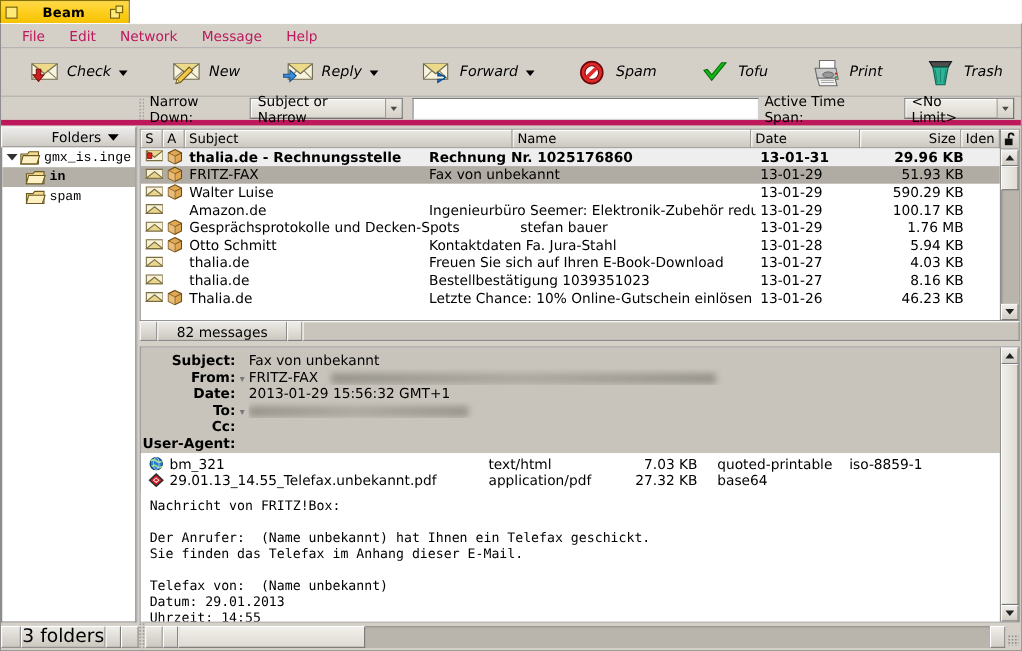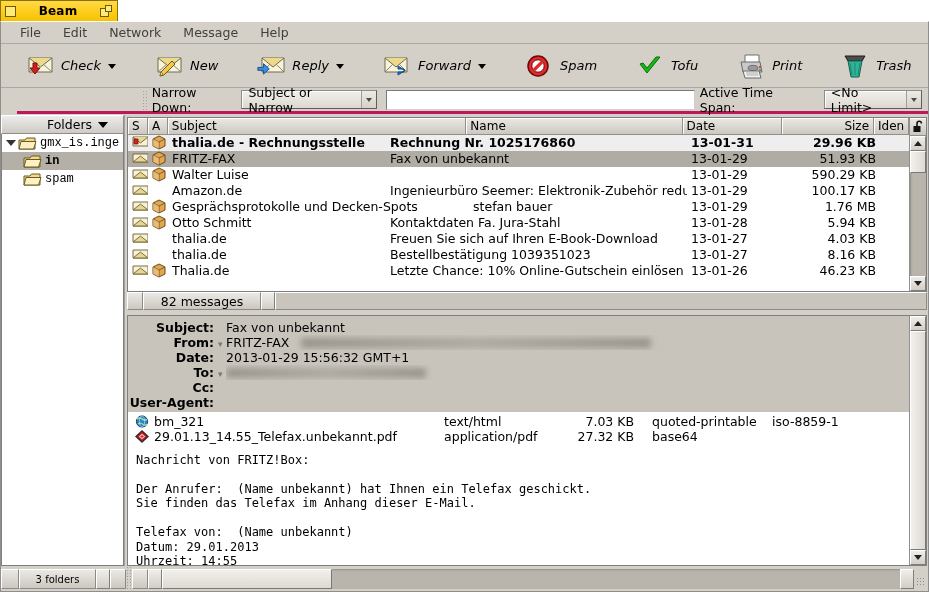--- a/index.html
+++ b/index.html
@@ -86,21 +86,21 @@
     background: #d4d0c8;
     border-bottom: 1px solid #a9a9a9;
     display: flex;
     align-items: center;
     padding-left: 8px;
     box-sizing: border-box;
   }
   .menu-item {
     padding: 2px 11px 3px 11px;
     font-size: 12.5px;
-    color: #404040;
+    color: #be185d;
     cursor: default;
   }
 
   
   .toolbar {
     height: 44px;
     background: #d4d0c8;
     border-bottom: 1px solid #a9a9a9;
     display: flex;
     align-items: center;
@@ -129,24 +129,23 @@
 
   .tb-spacer-check { width: 14px; }
   .tb-spacer { width: 18px; }
 
   
   .filterbar {
     height: 26px;
     background: #d4d0c8;
     display: flex;
     align-items: center;
-    border-bottom: 3px solid #be185d;
+    border-bottom: 5px solid #be185d;
     box-sizing: border-box;
     position: relative;
-    margin-left: 16px;
   }
   .grip {
     width: 5px; height: 20px;
     margin-left: 125px;
     background-image: radial-gradient(#9a9a9a 40%, transparent 41%);
     background-size: 3px 3px;
     opacity: .85;
   }
   .fb-label { font-size: 12.5px; margin-left: 5px; }
   .combo {
@@ -502,21 +501,21 @@
     display: flex;
     align-items: stretch;
     box-sizing: border-box;
     padding: 3px 0 2px 0;
   }
   .bb-count {
     flex: 1 1 auto;
     background: linear-gradient(to bottom,#ebe9e4,#ccc8c0);
     border: 1px solid #fff; border-right-color:#8a8a8a; border-bottom-color:#8a8a8a;
     box-sizing: border-box;
-    font-size: 10px;
+    font-size: 17px;
     display: flex; align-items: center; justify-content: center;
     cursor: default;
   }
   .bb-arrow {
     width: 14px;
     background: linear-gradient(to bottom,#f0eeea,#d2cec6);
     border: 1px solid #fff; border-right-color:#7d7d7d; border-bottom-color:#7d7d7d;
     box-sizing: border-box;
     display: flex; align-items: center; justify-content: center;
   }

